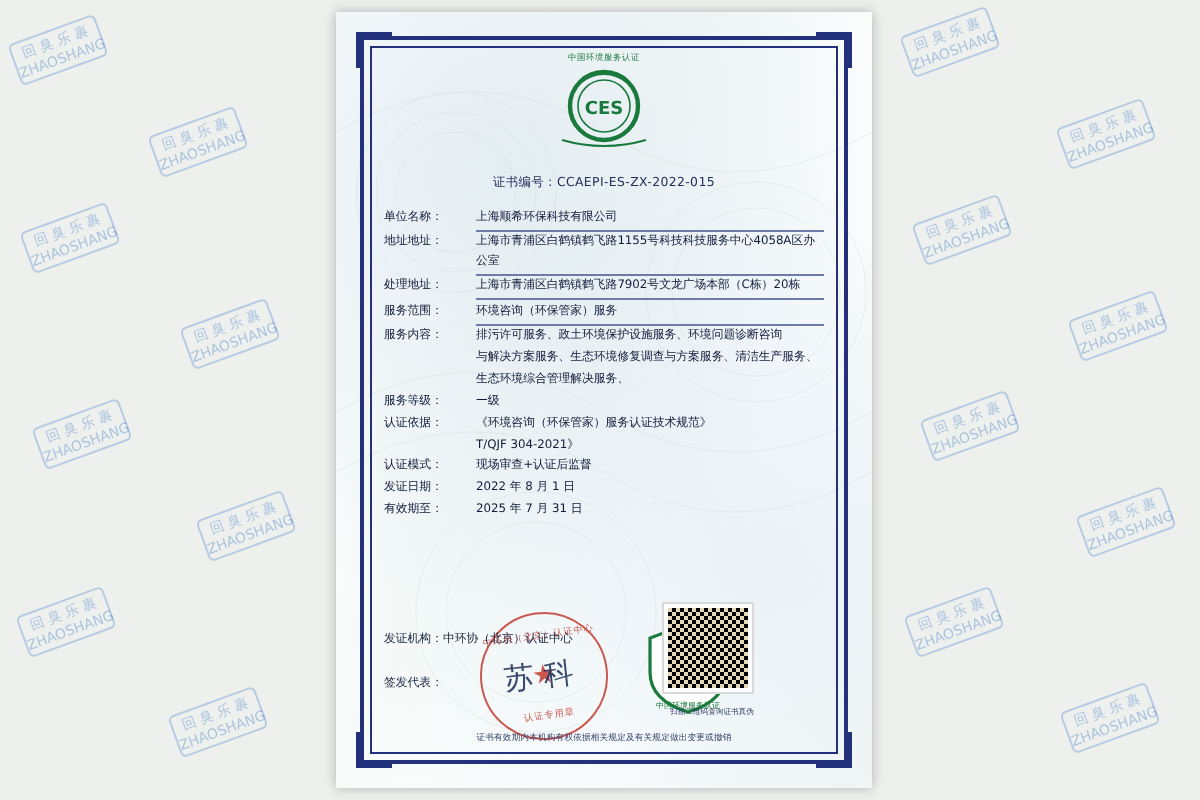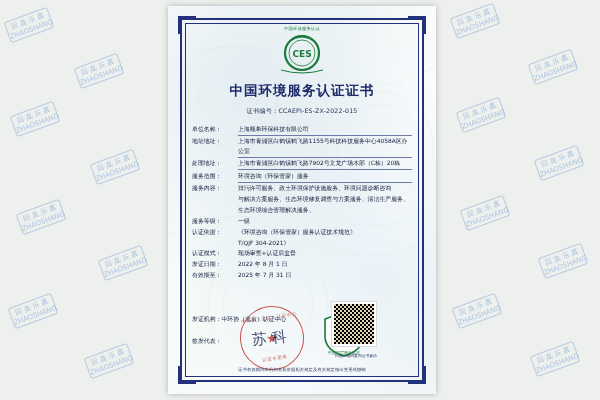--- a/index.html
+++ b/index.html
@@ -379,21 +379,20 @@
             <circle cx="27" cy="25" r="13" fill="none" stroke="#1a7a3c" stroke-width="0.8"></circle>
             <path d="M10 25 A17 17 0 0 1 44 25" fill="none" stroke="#1a7a3c" stroke-width="1"></path>
             <path d="M14 14 Q27 4 40 14" fill="none" stroke="#1a7a3c" stroke-width="1"></path>
             <text x="27" y="29" text-anchor="middle" font-size="9" font-weight="bold" fill="#1a7a3c" font-family="DejaVu Sans, sans-serif">CES</text>
             <path d="M6 42 Q27 48 48 42" fill="none" stroke="#1a7a3c" stroke-width="1"></path>
           </svg>
           <div class="logo-top-text">中国环境服务认证</div>
         </div>
       </div>
 
-      <div class="cert-title">中国环境服务认证证书</div>
 
       <div class="cert-no">
         <span>证书编号：</span><span>CCAEPI-ES-ZX-2022-015</span>
       </div>
 
       <div class="fields">
 
         <div class="row">
           <div class="label">单位名称：</div>
           <div class="value underline-field">上海顺希环保科技有限公司</div>

